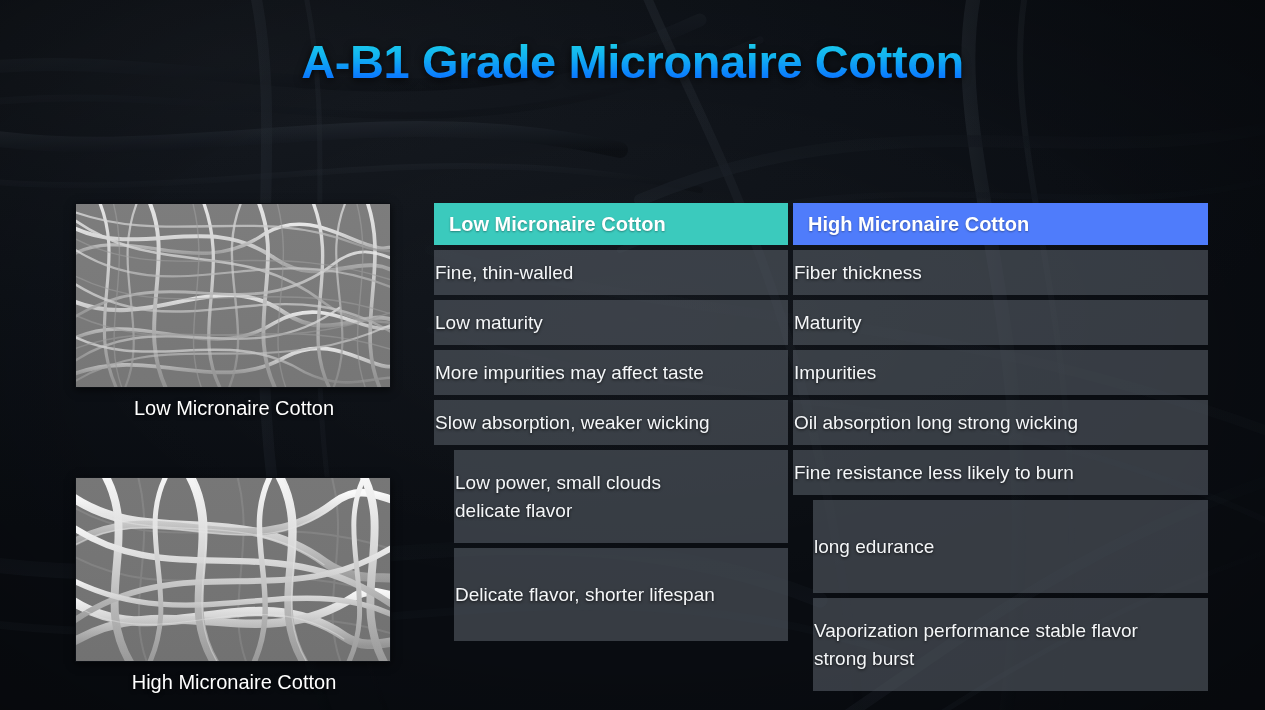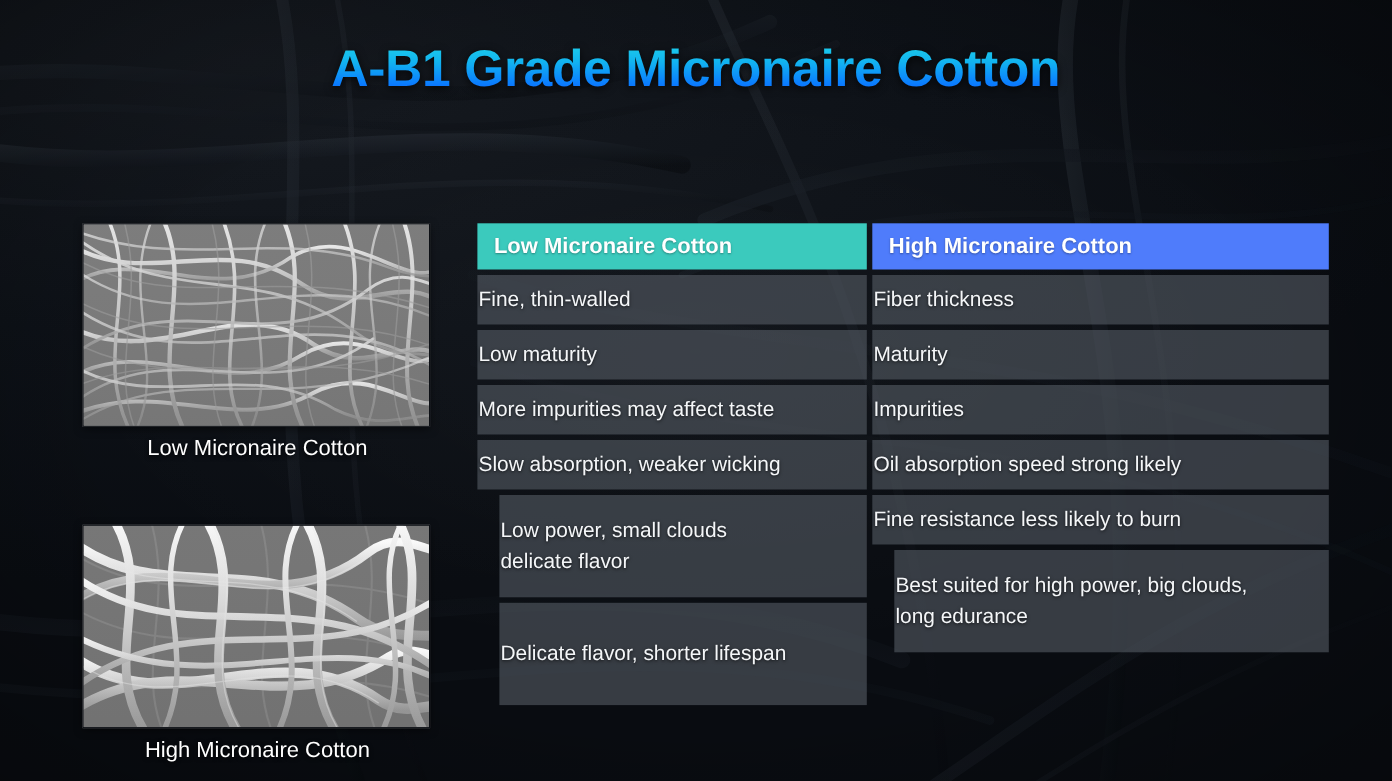--- a/index.html
+++ b/index.html
@@ -299,28 +299,33 @@
       <div class="cell r1">
           <span>Fiber thickness</span>
         </div>
       <div class="cell r1">
           <span>Maturity</span>
         </div>
       <div class="cell r1">
           <span>Impurities</span>
         </div>
       <div class="cell r1">
-          <span>Oil absorption speed strong likely</span>
+          <span>Oil absorption long strong wicking</span>
         </div>
       <div class="cell r1">
           <span>Fine resistance less likely to burn</span>
         </div>
       <div class="cell r2">
         <div>
-          <span>Best suited for high power, big clouds,</span>
           <span>long edurance</span>
         </div>
       </div>
+      <div class="cell r2">
+        <div>
+          <span>Vaporization performance stable flavor</span>
+          <span>strong burst</span>
+        </div>
+      </div>
     </div>
 
   </div>
 
 </div>
 
 </body></html>

